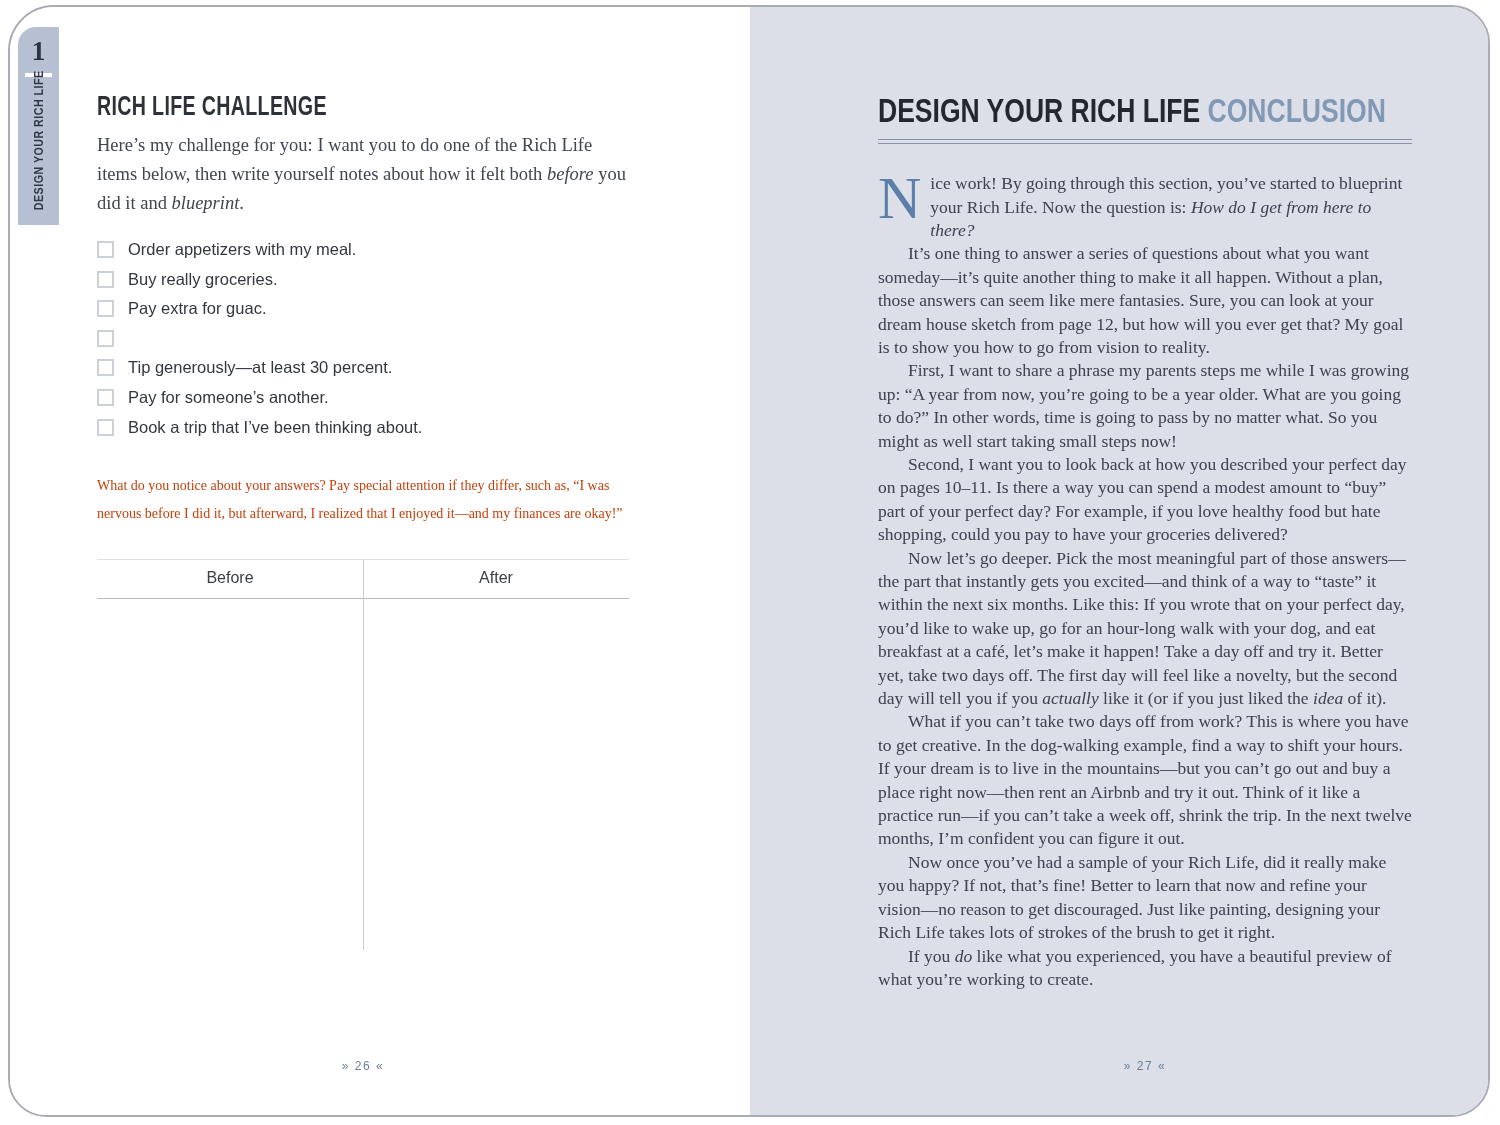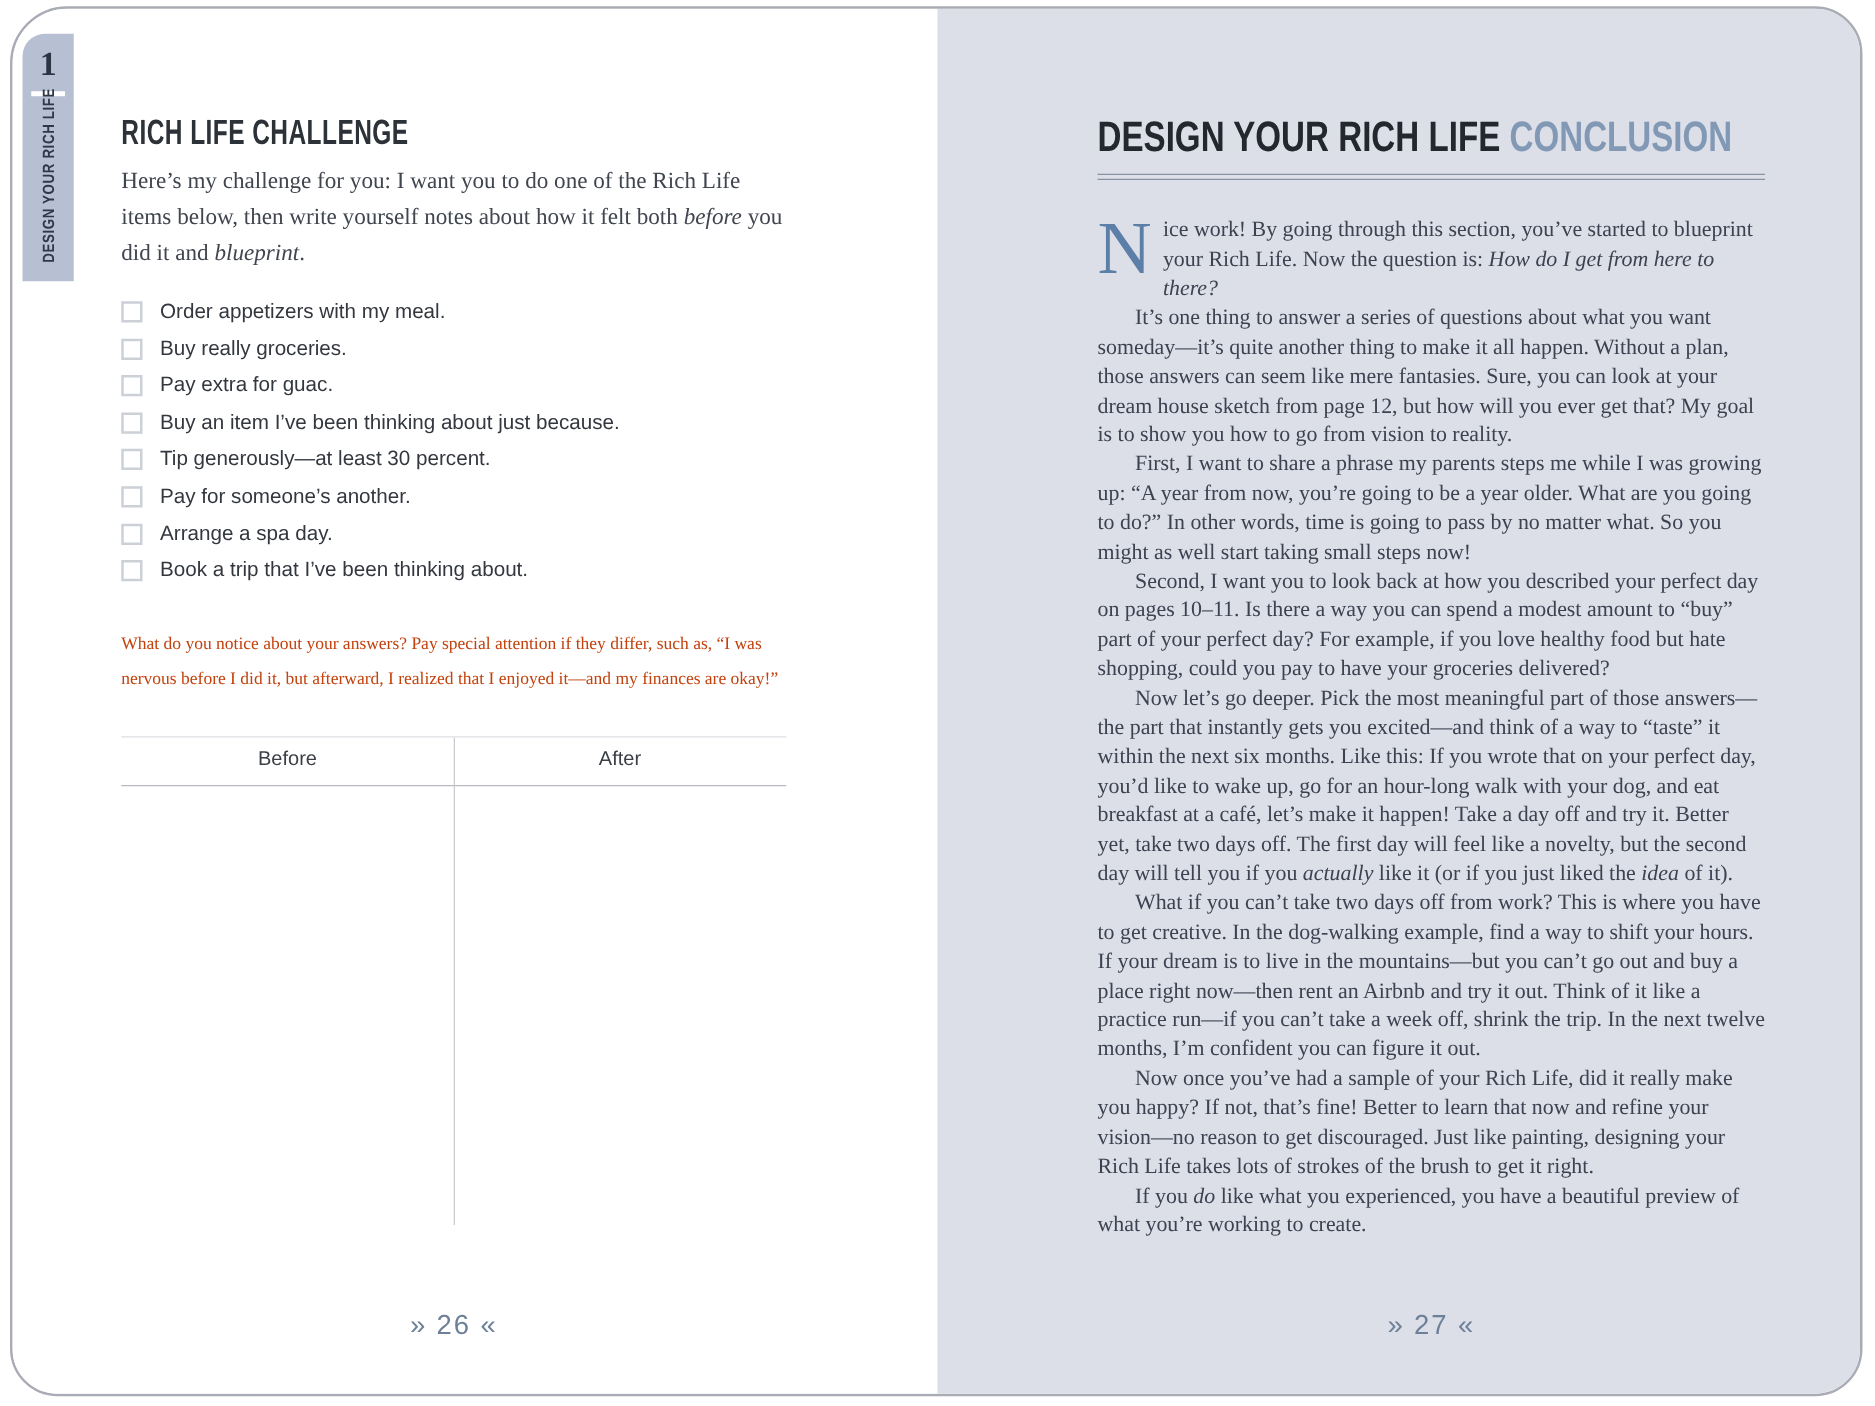--- a/index.html
+++ b/index.html
@@ -55,21 +55,21 @@
   .bt-head .cell{
     flex:1;text-align:center;font-family:"Liberation Sans",sans-serif;
     font-size:16px;color:#3c4046;padding:9px 0 11px 0;
   }
   .bt-vline{position:absolute;left:50%;top:0;width:1px;height:100%;background:#c9cbd0;}
   .bt-body{display:flex;position:absolute;top:37px;bottom:0;left:0;right:0;}
   .bt-body .area{flex:1;}
 
   .page-footer{
     position:absolute;bottom:42px;left:0;width:100%;text-align:center;
-    font-family:"Liberation Sans",sans-serif;font-size:22px;
+    font-family:"Liberation Sans",sans-serif;font-size:12px;
     color:#6e8097;letter-spacing:1.5px;
   }
 
   
   .right-content{position:absolute;left:128px;top:0;width:534px;height:100%;}
   .right-heading{
     margin:84px 0 0 0;font-family:"Liberation Sans",sans-serif;
     font-size:34px;font-weight:700;color:#23272e;line-height:1.15;
     transform:scaleX(0.78);transform-origin:0 50%;white-space:nowrap;
   }
@@ -107,33 +107,28 @@
           <li>
             <span class="checkbox"></span>
             <span>Buy really groceries.</span>
           </li>
           <li>
             <span class="checkbox"></span>
             <span>Pay extra for guac.</span>
           </li>
           <li>
             <span class="checkbox"></span>
-            <span>Buy an item I’ve been thinking about just because.</span>
           </li>
           <li>
             <span class="checkbox"></span>
             <span>Tip generously—at least 30 percent.</span>
           </li>
           <li>
             <span class="checkbox"></span>
             <span>Pay for someone’s another.</span>
-          </li>
-          <li>
-            <span class="checkbox"></span>
-            <span>Arrange a spa day.</span>
           </li>
           <li>
             <span class="checkbox"></span>
             <span>Book a trip that I’ve been thinking about.</span>
           </li>
         </ul>
       <p class="notice">What do you notice about your answers? Pay special attention if they differ, such as, “I was nervous before I did it, but afterward, I realized that I enjoyed it—and my finances are okay!”</p>
 
       <div class="bt-table">
         <div class="bt-head">

